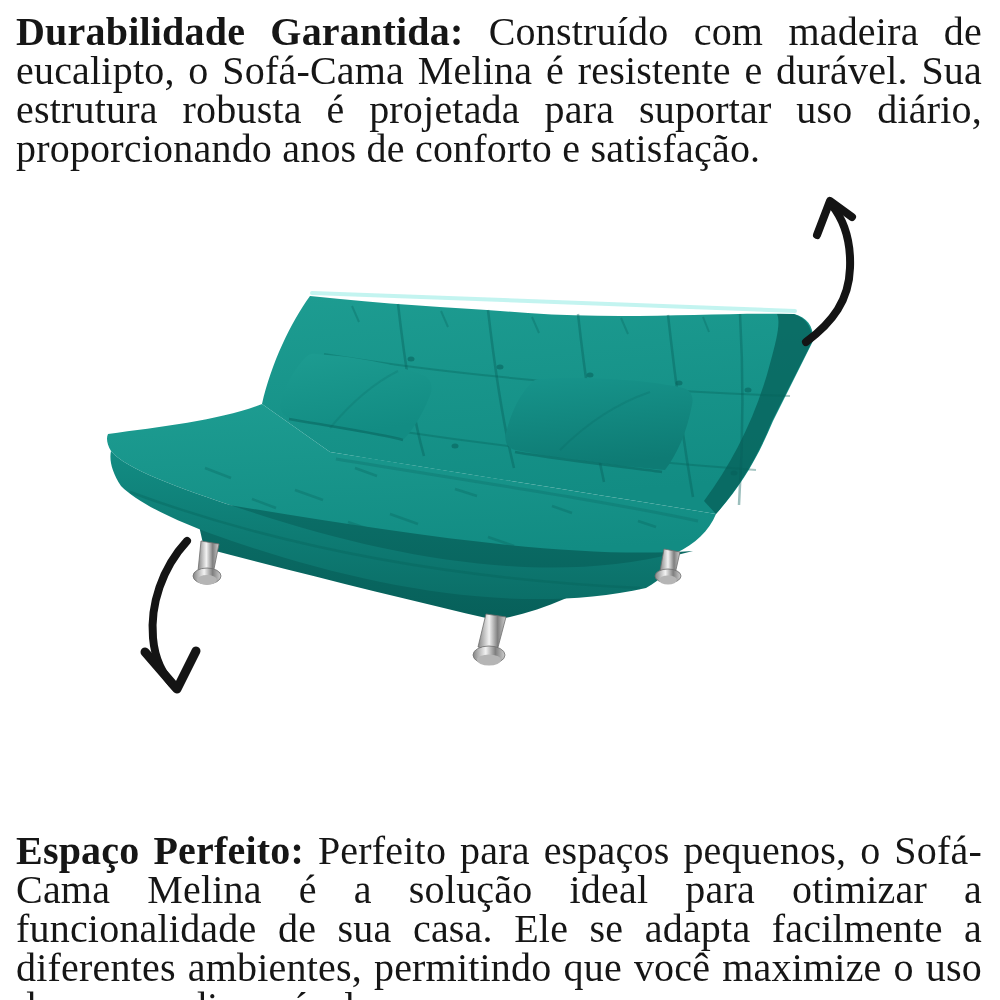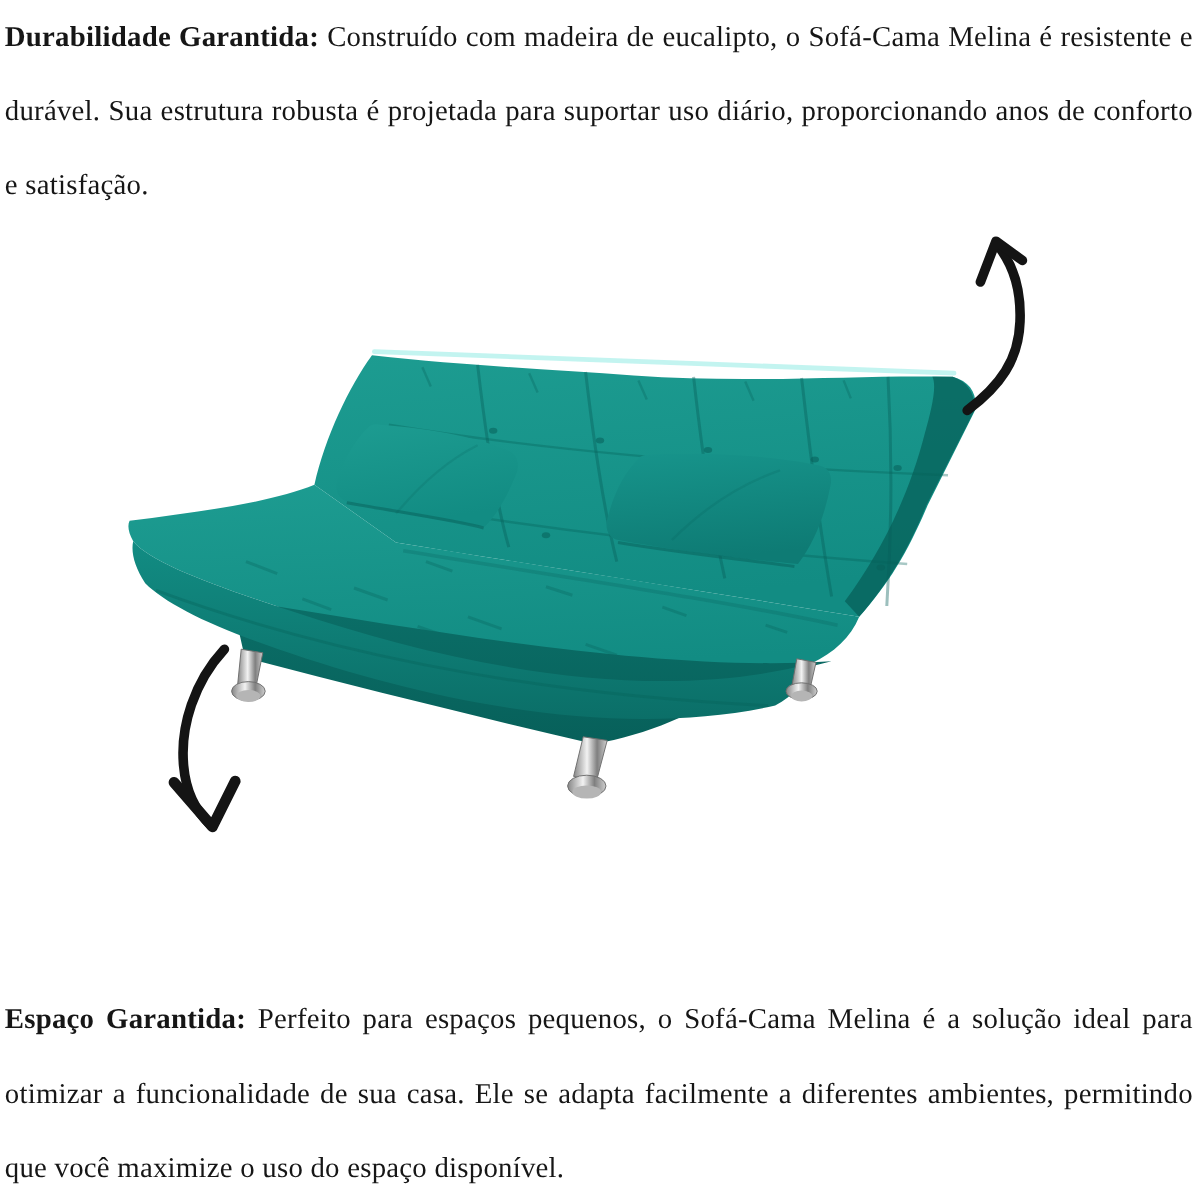--- a/index.html
+++ b/index.html
@@ -4,23 +4,23 @@
 <style>
   html,body{margin:0;padding:0;background:#ffffff;}
   .page{
     position:relative;
     width:1000px;height:1000px;
     background:#ffffff;
     overflow:hidden;
     font-family:"Liberation Serif", serif;
   }
   .para{
-    position:absolute;left:0;right:0;margin:0;
+    position:absolute;left:0;right:0;margin:12px;
     padding:0 6px 0 4px;
-    font-size:24px;line-height:62px;
+    font-size:40px;line-height:39px;
     color:#161616;
     text-align:justify;
     letter-spacing:0.2px;
   }
   .para strong{font-weight:700;}
   .para-top{top:0;}
   .para-bottom{top:819px;}
   .sofa-svg{position:absolute;left:0;top:170px;width:1000px;height:660px;}
 </style>
 </head>
@@ -152,15 +152,15 @@
         <path d="M806,342 C833,322 849,300 850,268 C851,243 845,221 831,204" stroke-width="8"></path>
         <path d="M817,235 L830,201 L852,217" stroke-width="8"></path>
       </g>
       <g>
         <path d="M187,541 C162,568 150,605 153,638 C155,661 163,676 176,688" stroke-width="8"></path>
         <path d="M145,652 L177,689 L196,651" stroke-width="9"></path>
       </g>
     </g>
   </svg>
 
-  <p class="para para-bottom"><strong>Espaço Garantida:</strong><span> Perfeito para espaços pequenos, o Sofá-Cama Melina é a solução ideal para otimizar a funcionalidade de sua casa. Ele se adapta facilmente a diferentes ambientes, permitindo que você maximize o uso do espaço disponível.</span></p>
+  <p class="para para-bottom"><strong>Espaço Perfeito:</strong><span> Perfeito para espaços pequenos, o Sofá-Cama Melina é a solução ideal para otimizar a funcionalidade de sua casa. Ele se adapta facilmente a diferentes ambientes, permitindo que você maximize o uso do espaço disponível.</span></p>
 
 </div>
 
 </body></html>

